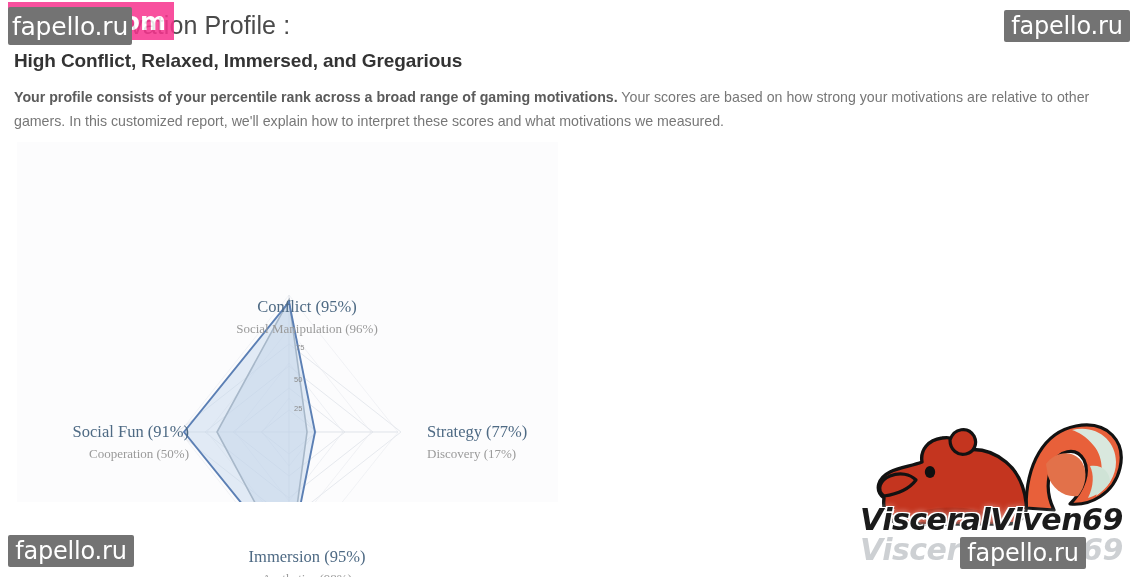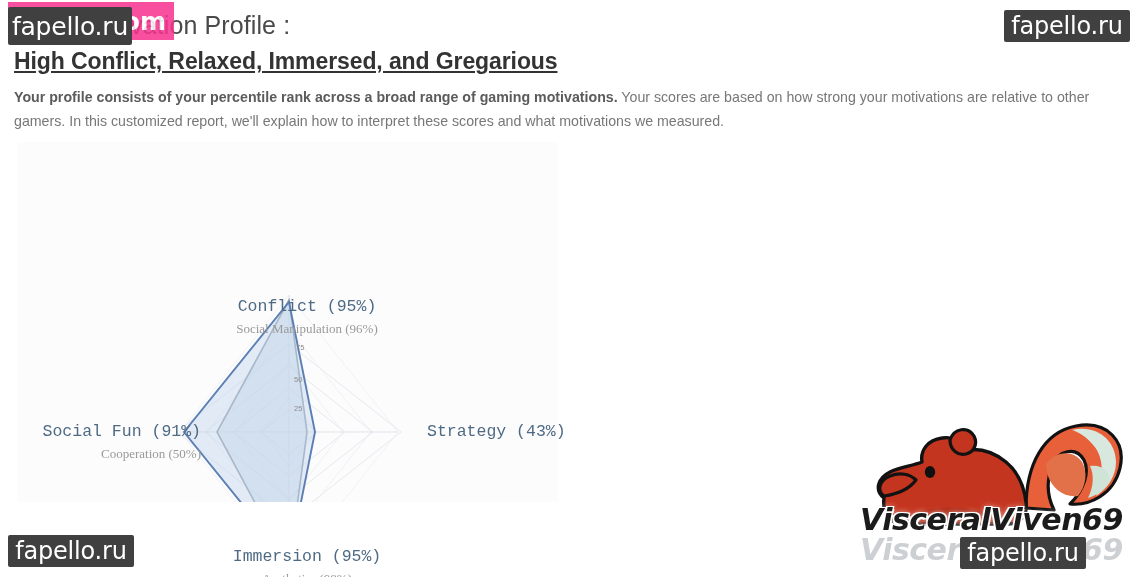--- a/index.html
+++ b/index.html
@@ -29,28 +29,27 @@
   .title {
     font-size: 25px;
     font-weight: 400;
     color: #4a4a4a;
     letter-spacing: 0.1px;
     line-height: 34px;
     margin: 0;
     white-space: nowrap;
   }
   .subtitle {
-    font-size: 23px;
+    font-size: 19px;
     font-weight: bold;
     color: #333333;
     letter-spacing: -0.1px;
     line-height: 26px;
     margin: 6px 0 0 0;
     white-space: nowrap;
-    text-decoration: underline;
   }
   .intro {
     margin: 11px 0 0 0;
     font-size: 14.2px;
     line-height: 24px;
     color: #777777;
     max-width: 1108px;
   }
   .intro b {
     color: #5b5b5b;
@@ -81,38 +80,38 @@
   .axis-label {
     position: absolute;
     text-align: center;
     line-height: 21.5px;
     white-space: nowrap;
   }
   .axis-label .primary {
     display: block;
     font-size: 16.5px;
     color: #4e6a84;
-    font-family: Liberation Mono, monospace;
+    font-family: Liberation Serif, serif;
   }
   .axis-label .secondary {
     display: block;
     font-size: 13px;
     color: #9a9a9a;
     font-family: "Liberation Serif", serif;
   }
 
   #label-conflict  { left: 120px; top: 154px; width: 340px; }
   #label-strategy  { left: 410px; top: 279px; width: 240px; text-align: left; }
   #label-immersion { left: 150px; top: 404px; width: 280px; }
-  #label-socialfun { left: 12px;   top: 279px; width: 172px; text-align: right; }
+  #label-socialfun { left: 0px;   top: 279px; width: 172px; text-align: right; }
 
   
   .wm-fapello {
     position: absolute;
-    background: #404040;
+    background: #737373;
     color: #ffffff;
     font-family: "DejaVu Sans", sans-serif;
     font-weight: 500;
     display: flex;
     align-items: center;
     justify-content: center;
     letter-spacing: -0.2px;
     border-radius: 2px;
   }
   #wm-top-left {
@@ -235,21 +234,22 @@
       <text class="axis-tick" x="277" y="240">50</text>
       <text class="axis-tick" x="277" y="269">25</text>
     </svg>
 
     <div class="axis-label" id="label-conflict">
       <span class="primary">Conflict (95%)</span>
       <span class="secondary">Social Manipulation (96%)</span>
     </div>
 
     <div class="axis-label" id="label-strategy">
-      <span class="primary">Strategy (43%)</span>
+      <span class="primary">Strategy (77%)</span>
+      <span class="secondary">Discovery (17%)</span>
     </div>
 
     <div class="axis-label" id="label-immersion">
       <span class="primary">Immersion (95%)</span>
       <span class="secondary">Aesthetics (98%)</span>
     </div>
 
     <div class="axis-label" id="label-socialfun">
       <span class="primary">Social Fun (91%)</span>
       <span class="secondary">Cooperation (50%)</span>

